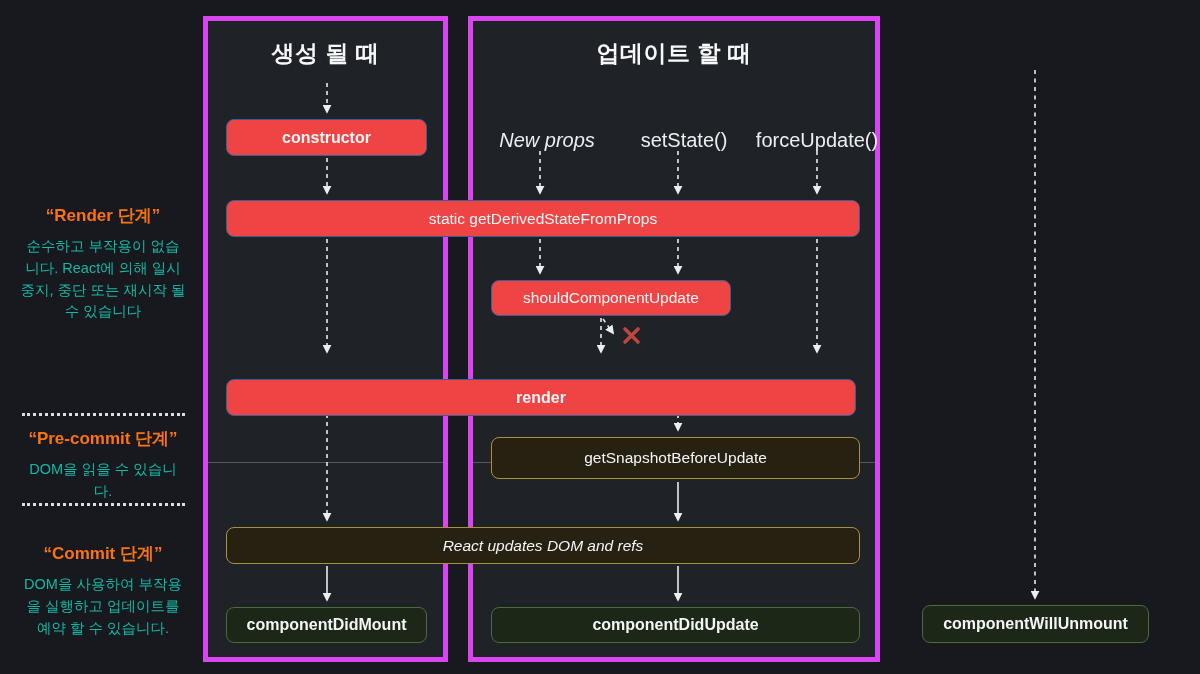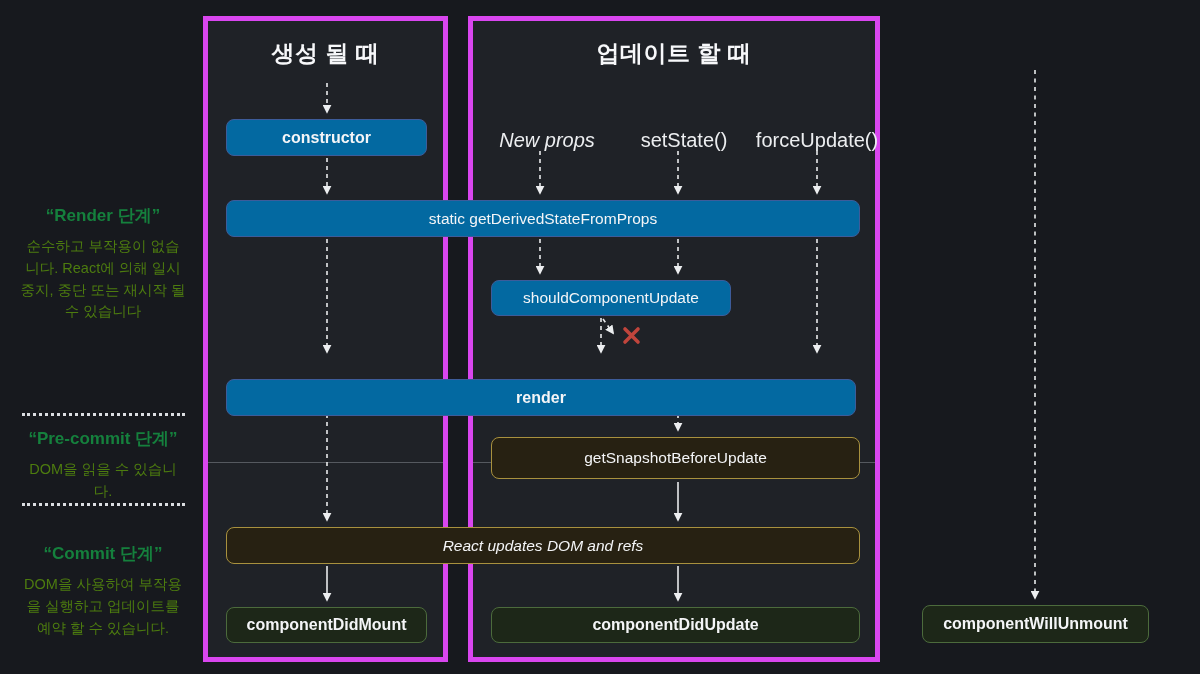--- a/index.html
+++ b/index.html
@@ -4,37 +4,37 @@
 <style>
   html,body{margin:0;padding:0;background:#0f1114;}
   .stage{
     position:relative;width:1200px;height:674px;overflow:hidden;
     background:#17191e;
     font-family:"Liberation Sans","DejaVu Sans",sans-serif;
     color:#f2f3f5;
   }
   
   .side-section{position:absolute;left:8px;width:190px;text-align:center;}
-  .side-title{font-size:17px;font-weight:bold;color:#15803d;margin-bottom:9px;}
-  .side-body{font-size:14.5px;line-height:1.5;color:#4d7c0f;white-space:pre-line;}
+  .side-title{font-size:17px;font-weight:bold;color:#f97316;margin-bottom:9px;}
+  .side-body{font-size:14.5px;line-height:1.5;color:#14b8a6;white-space:pre-line;}
   .side-divider{position:absolute;left:22px;width:163px;border-top:3px dotted #dcdee2;height:0;}
   
   .panel{position:absolute;top:16px;height:646px;background:#1f2227;border:5px solid #d946ef;box-sizing:border-box;}
   .panel-header{position:absolute;top:17px;left:0;width:100%;text-align:center;font-size:23px;font-weight:600;letter-spacing:.5px;color:#f7f8fa;}
   .panel-divider{position:absolute;left:0;width:100%;border-top:1px solid #55595f;height:0;top:441px;}
   
   .trigger{position:absolute;transform:translateX(-50%);font-size:20px;color:#eceef0;white-space:nowrap;}
   .trigger.italic{font-style:italic;}
   
   .node{
     position:absolute;box-sizing:border-box;border-radius:8px;
     display:flex;align-items:center;justify-content:center;
     font-size:15.5px;color:#f4f5f7;white-space:nowrap;
   }
-  .node.blue{background:#0369a1;border:1.5px solid #3d5c9a;}
+  .node.blue{background:#ef4444;border:1.5px solid #3d5c9a;}
   .node.gold{background:#272112;border:1.5px solid #a8913e;}
   .node.green{background:#1d2718;border:1.5px solid #4c6b3c;text-align:right;}
   .node.bold{font-weight:bold;font-size:16px;}
   .node.italic{font-style:italic;}
   
   .arrows{position:absolute;left:0;top:0;pointer-events:none;}
 </style>
 </head>
 <body>
 

